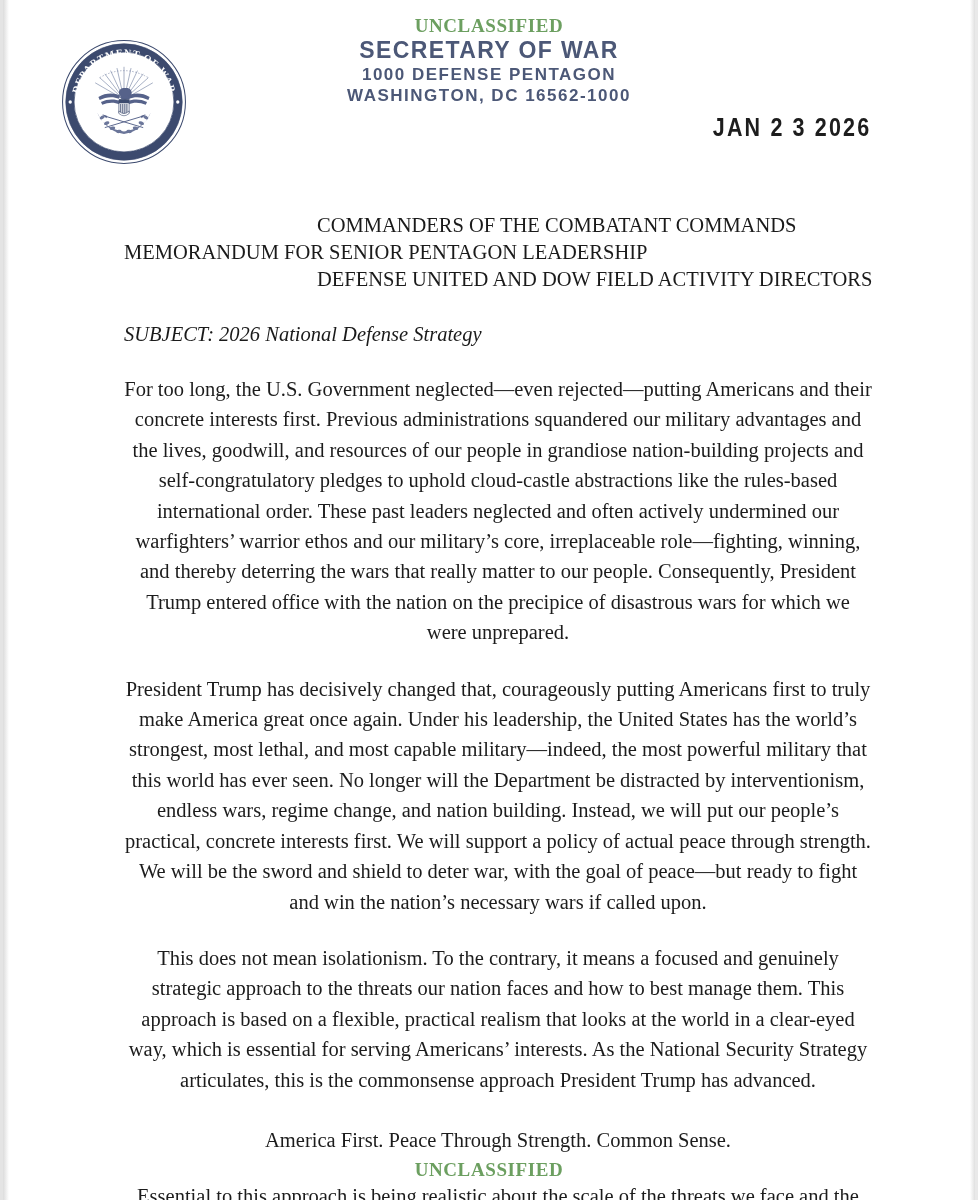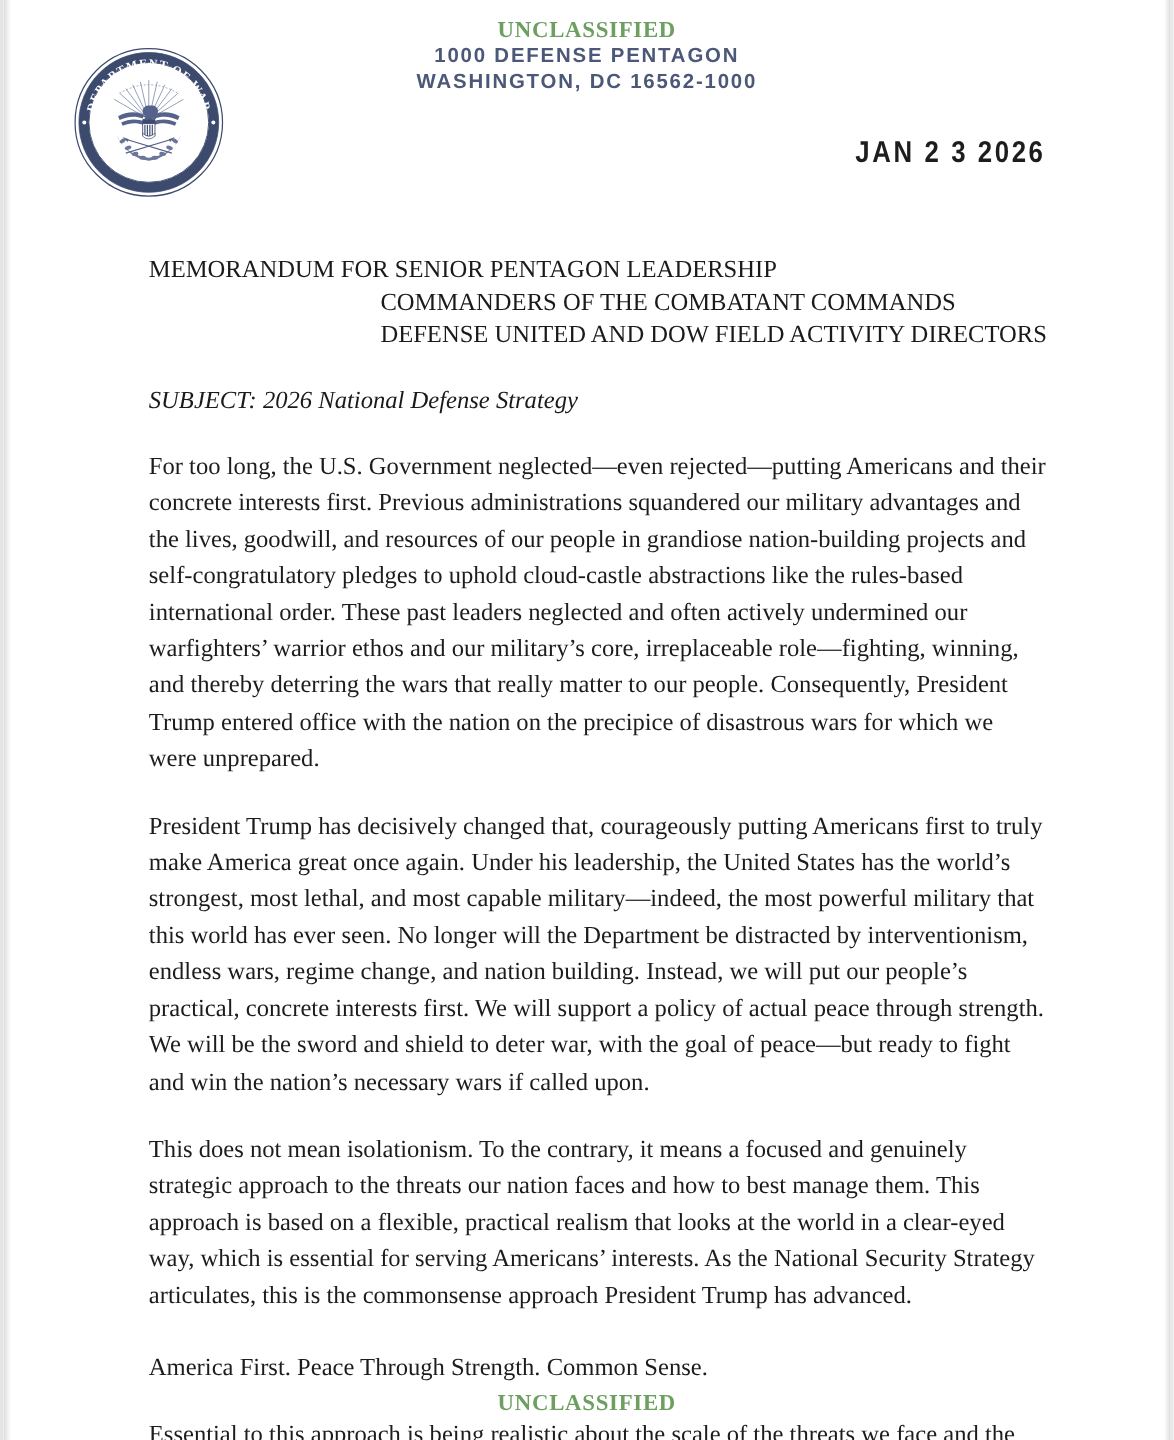--- a/index.html
+++ b/index.html
@@ -121,21 +121,21 @@
     color: #1a1a1a;
     font-style: italic;
   }
 
   p.para {
     margin: 0;
     padding-top: 26px;
     font-size: 20.5px;
     line-height: 30.4px;
     color: #1c1c1c;
-    text-align: left;
+    text-align: center;
   }
   p.para.tagline {
     font-weight: normal;
     padding-top: 30px;
   }
 
   
   .classification-bottom {
     position: absolute;
     left: 0;
@@ -222,30 +222,31 @@
         <ellipse cx="134" cy="124" rx="4.4" ry="2.6" transform="rotate(32 134 124)"></ellipse>
         <ellipse cx="127" cy="133" rx="4.4" ry="2.6" transform="rotate(22 127 133)"></ellipse>
         <ellipse cx="118" cy="141" rx="4.4" ry="2.6" transform="rotate(12 118 141)"></ellipse>
         <ellipse cx="108" cy="146" rx="4.4" ry="2.6" transform="rotate(5 108 146)"></ellipse>
       </g>
     </svg>
   </div>
 
   <div class="letterhead">
     <div class="classification-top">UNCLASSIFIED</div>
+    <div class="agency-title">SECRETARY OF WAR</div>
     <div class="agency-addr">1000 DEFENSE PENTAGON</div>
     <div class="agency-addr">WASHINGTON, DC 16562-1000</div>
   </div>
 
   <div class="date-stamp">JAN 2 3 2026</div>
 
   <div class="body-area">
 
+    <div class="memo-line indented">COMMANDERS OF THE COMBATANT COMMANDS</div>
     <div class="memo-line">MEMORANDUM FOR SENIOR PENTAGON LEADERSHIP</div>
-    <div class="memo-line indented">COMMANDERS OF THE COMBATANT COMMANDS</div>
     <div class="memo-line indented">DEFENSE UNITED AND DOW FIELD ACTIVITY DIRECTORS</div>
 
     <div class="subject">SUBJECT: 2026 National Defense Strategy</div>
 
     <p class="para">For too long, the U.S. Government neglected—even rejected—putting Americans and their concrete interests first. Previous administrations squandered our military advantages and the lives, goodwill, and resources of our people in grandiose nation-building projects and self-congratulatory pledges to uphold cloud-castle abstractions like the rules-based international order. These past leaders neglected and often actively undermined our warfighters’ warrior ethos and our military’s core, irreplaceable role—fighting, winning, and thereby deterring the wars that really matter to our people. Consequently, President Trump entered office with the nation on the precipice of disastrous wars for which we were unprepared.</p>
     <p class="para">President Trump has decisively changed that, courageously putting Americans first to truly make America great once again. Under his leadership, the United States has the world’s strongest, most lethal, and most capable military—indeed, the most powerful military that this world has ever seen. No longer will the Department be distracted by interventionism, endless wars, regime change, and nation building. Instead, we will put our people’s practical, concrete interests first. We will support a policy of actual peace through strength. We will be the sword and shield to deter war, with the goal of peace—but ready to fight and win the nation’s necessary wars if called upon.</p>
     <p class="para">This does not mean isolationism. To the contrary, it means a focused and genuinely strategic approach to the threats our nation faces and how to best manage them. This approach is based on a flexible, practical realism that looks at the world in a clear-eyed way, which is essential for serving Americans’ interests. As the National Security Strategy articulates, this is the commonsense approach President Trump has advanced.</p>
     <p class="para tagline">America First. Peace Through Strength. Common Sense.</p>
     <p class="para">Essential to this approach is being realistic about the scale of the threats we face and the resources available to meet those threats. We recognize that it is neither America’s duty nor in</p>
   </div>

